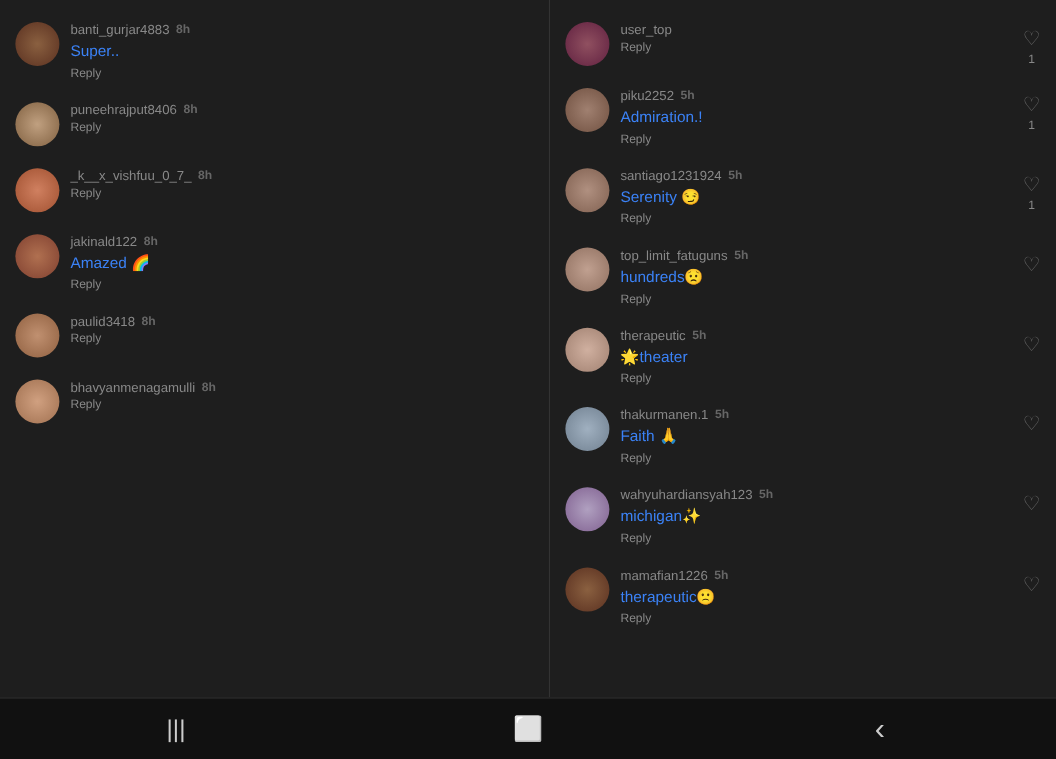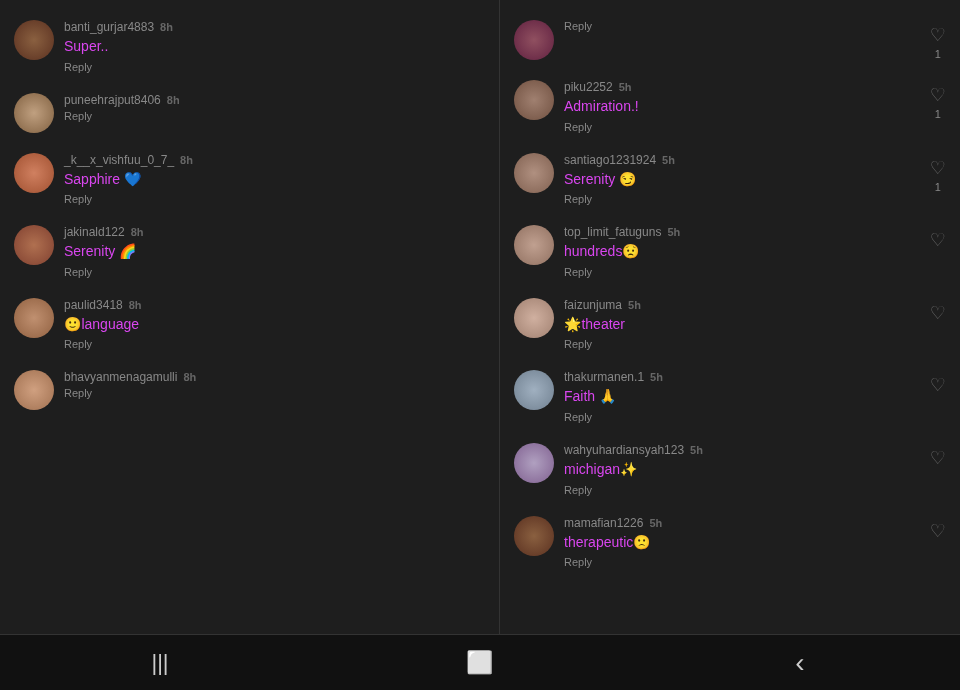--- a/index.html
+++ b/index.html
@@ -89,21 +89,21 @@
     }
 
     .time {
       font-size: 11px;
       color: #666;
       font-weight: bold;
     }
 
     .comment-text {
       font-size: 14px;
-      color: #d946ef;
+      color: #3b82f6;
       line-height: 1.4;
       margin-bottom: 4px;
     }
 
     .reply-btn {
       font-size: 11px;
       color: #888;
       cursor: pointer;
     }
 
@@ -182,63 +182,64 @@
           <div class="reply-btn">Reply</div>
         </div>
       </div>
       <div class="comment-item">
         <div class="avatar av3"></div>
         <div class="comment-body">
           <div class="comment-meta">
             <span class="username">_k__x_vishfuu_0_7_</span>
             <span class="time">8h</span>
           </div>
-          <div class="comment-text">Sapphire 💙</div>
           <div class="reply-btn">Reply</div>
         </div>
       </div>
       <div class="comment-item">
         <div class="avatar av4"></div>
         <div class="comment-body">
           <div class="comment-meta">
             <span class="username">jakinald122</span>
             <span class="time">8h</span>
           </div>
-          <div class="comment-text">Serenity 🌈</div>
+          <div class="comment-text">Amazed 🌈</div>
           <div class="reply-btn">Reply</div>
         </div>
       </div>
       <div class="comment-item">
         <div class="avatar av5"></div>
         <div class="comment-body">
           <div class="comment-meta">
             <span class="username">paulid3418</span>
             <span class="time">8h</span>
           </div>
-          <div class="comment-text">🙂language</div>
           <div class="reply-btn">Reply</div>
         </div>
       </div>
       <div class="comment-item">
         <div class="avatar av6"></div>
         <div class="comment-body">
           <div class="comment-meta">
             <span class="username">bhavyanmenagamulli</span>
             <span class="time">8h</span>
           </div>
           <div class="reply-btn">Reply</div>
         </div>
       </div>
     </div>
 
   <div class="right-panel">
 
   <div class="comment-item">
         <div class="avatar av7"></div>
         <div class="comment-body">
+          <div class="comment-meta">
+            <span class="username">user_top</span>
+          </div>
           <div class="reply-btn">Reply</div>
         </div>
         <div class="heart-btn">
           <span class="heart-icon">♡</span>
           <span class="heart-count">1</span>
         </div>
       </div>
       <div class="comment-item">
         <div class="avatar av8"></div>
         <div class="comment-body">
@@ -280,21 +281,21 @@
           <div class="reply-btn">Reply</div>
         </div>
         <div class="heart-btn">
           <span class="heart-icon">♡</span>
         </div>
       </div>
       <div class="comment-item">
         <div class="avatar av11"></div>
         <div class="comment-body">
           <div class="comment-meta">
-            <span class="username">faizunjuma</span>
+            <span class="username">therapeutic</span>
             <span class="time">5h</span>
           </div>
           <div class="comment-text">🌟theater</div>
           <div class="reply-btn">Reply</div>
         </div>
         <div class="heart-btn">
           <span class="heart-icon">♡</span>
         </div>
       </div>
       <div class="comment-item">

